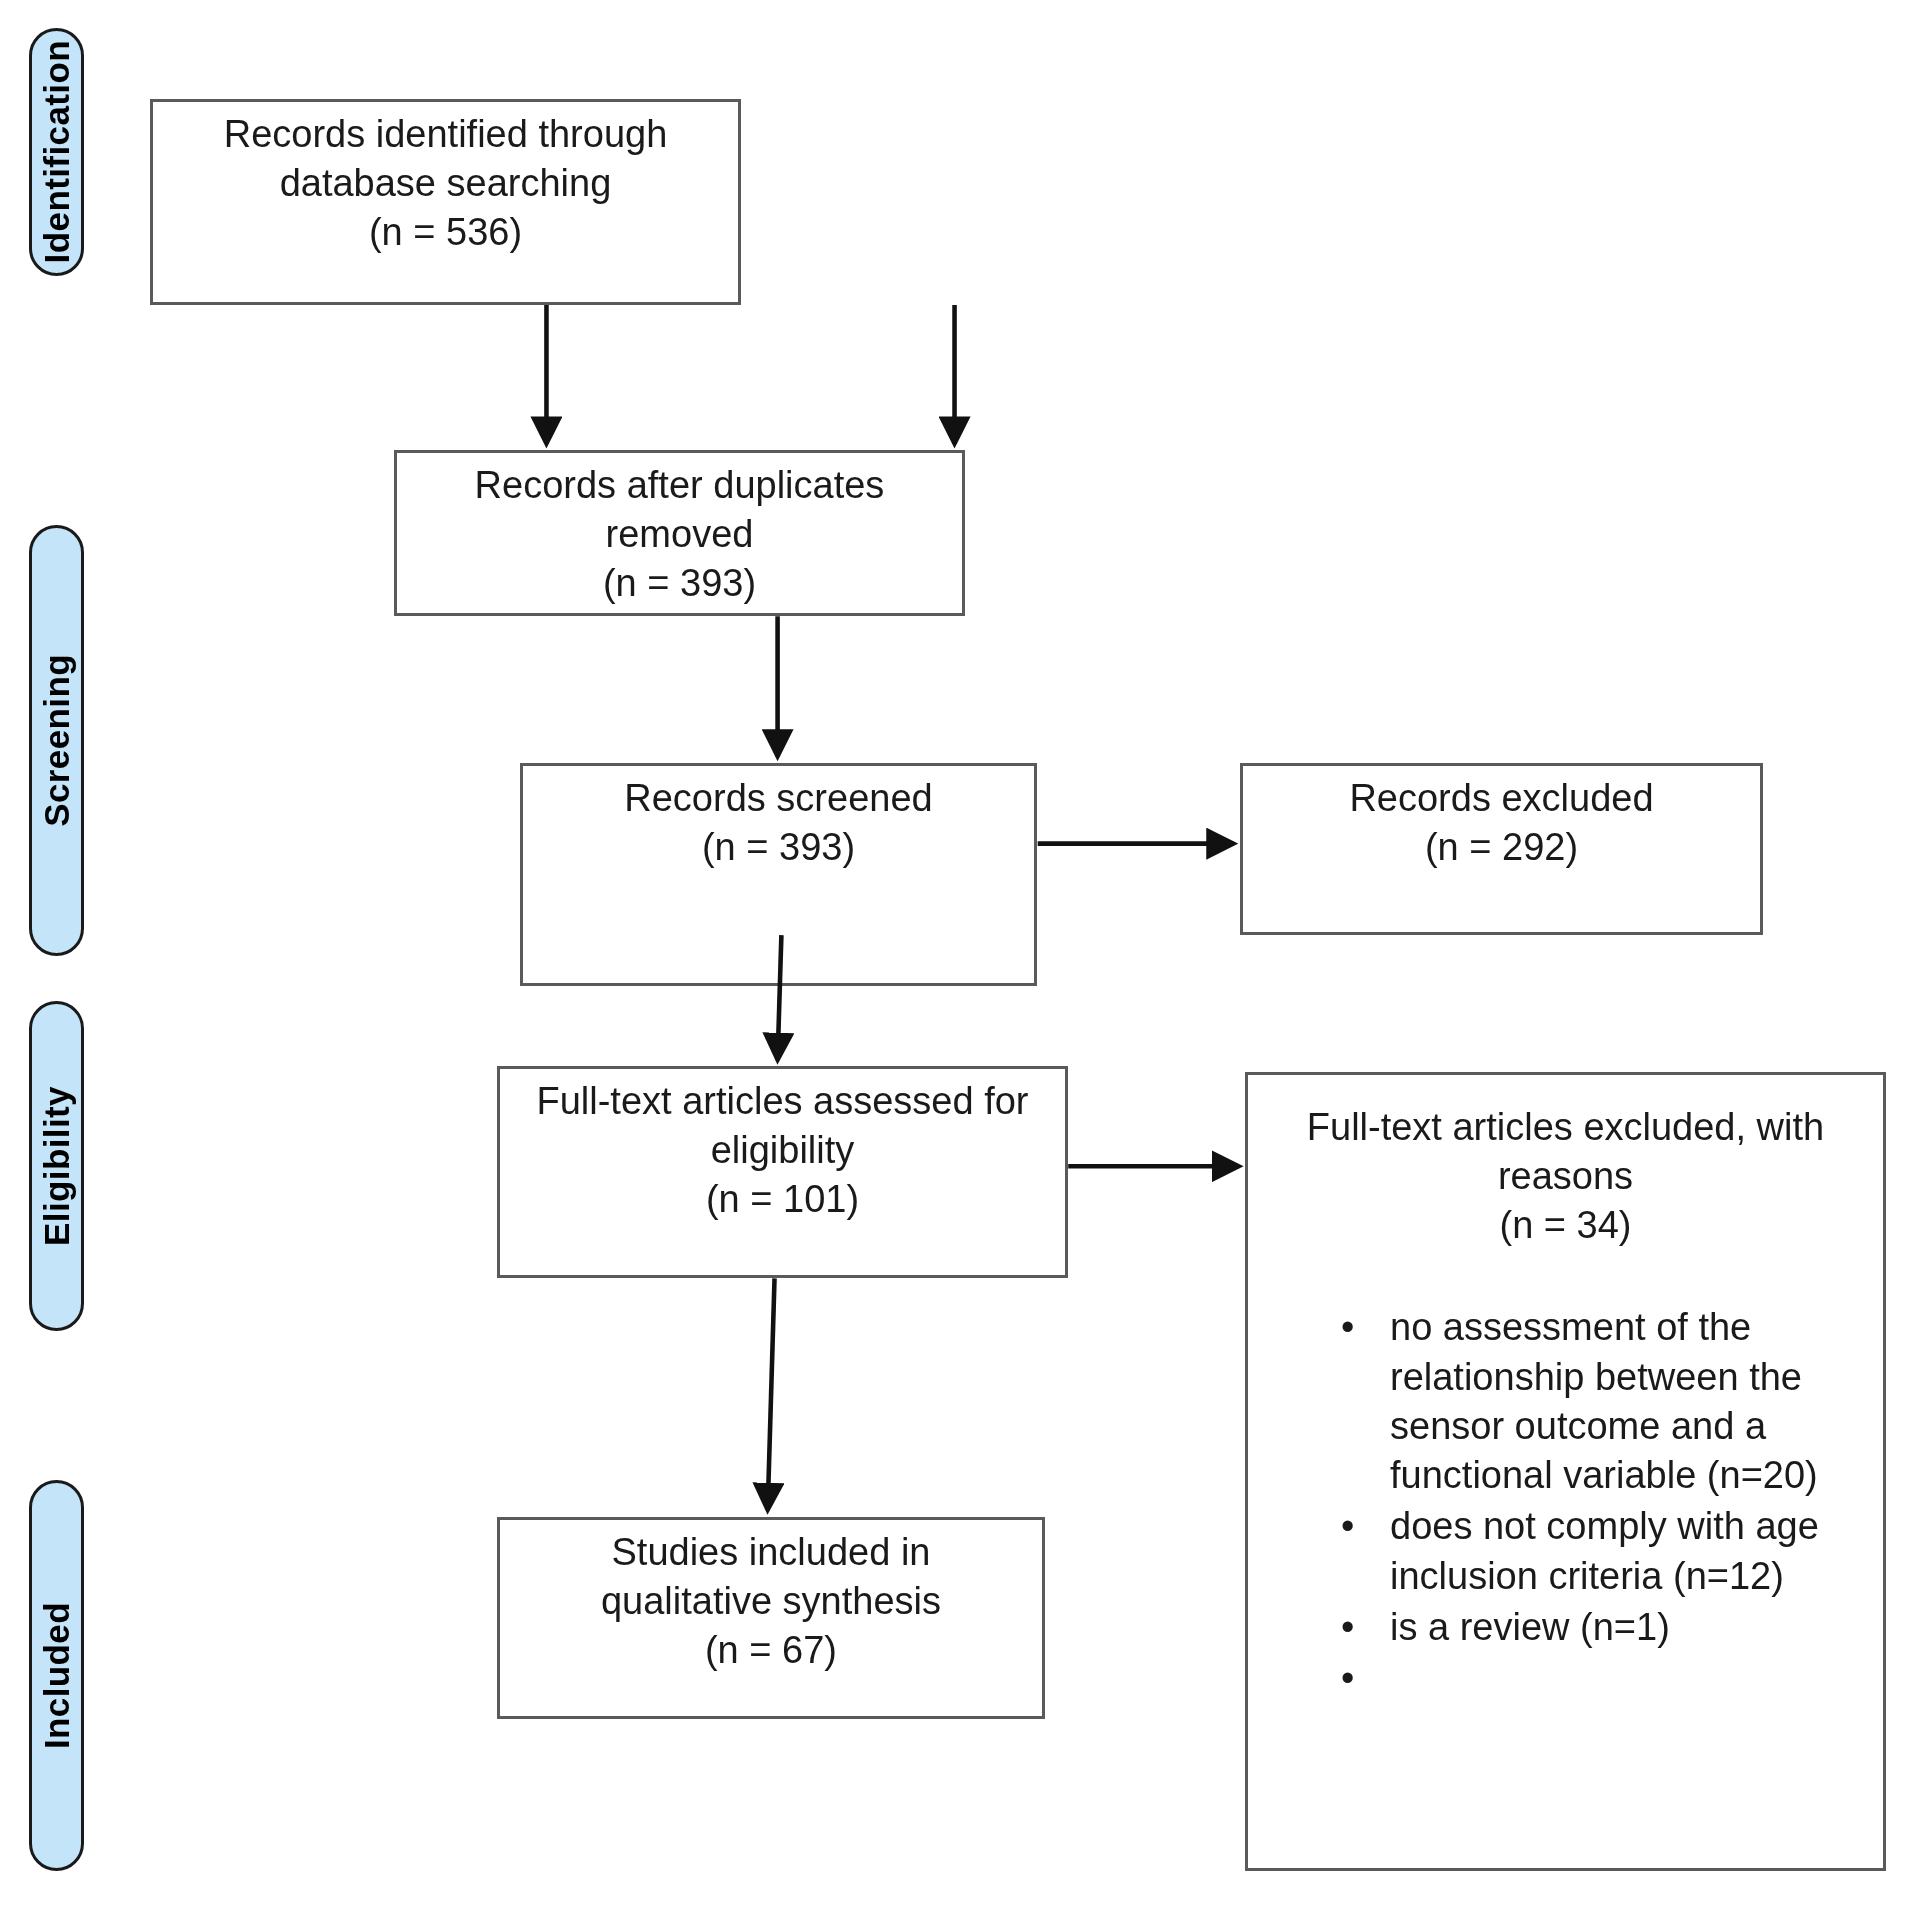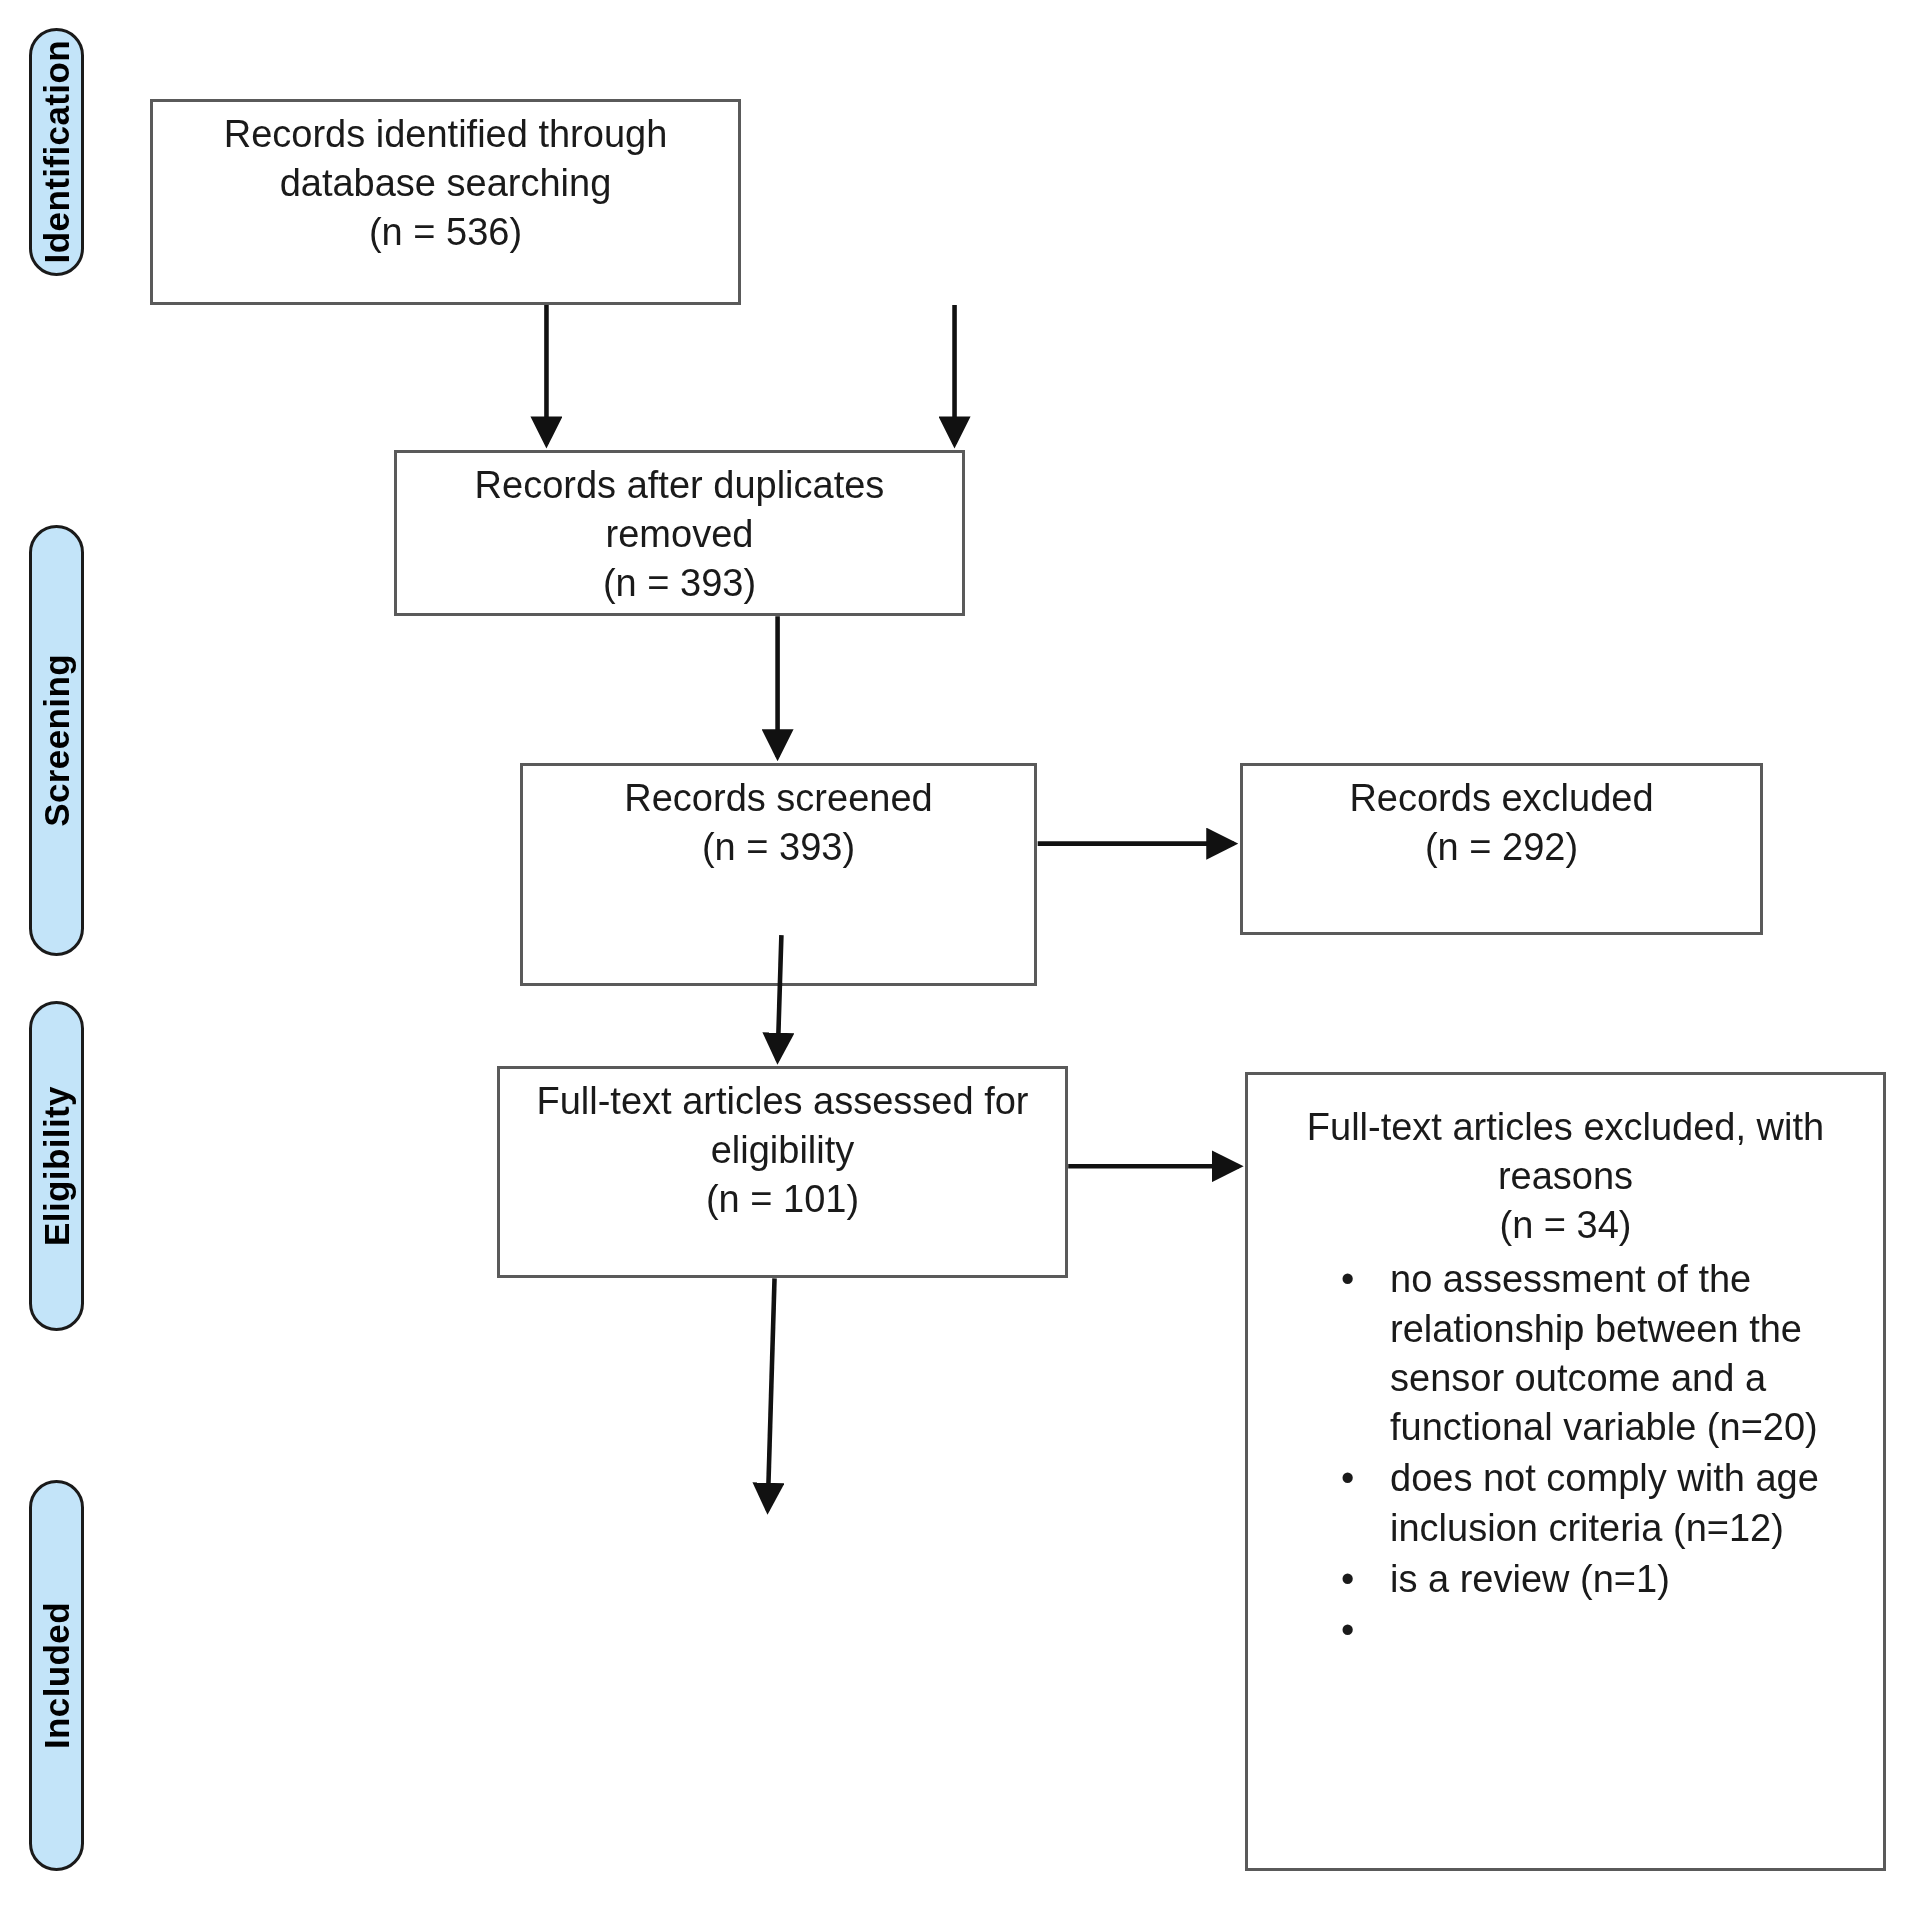--- a/index.html
+++ b/index.html
@@ -65,20 +65,21 @@
   .reason-box {
     position: absolute;
     background: #ffffff;
     border: 3.8px solid #5a5a5a;
     box-sizing: border-box;
     display: flex;
     flex-direction: column;
     align-items: stretch;
     justify-content: flex-start;
     padding: 27.5px 20px 20px 20px;
+    gap: 48px;
   }
   .reason-box .reason-head {
     font-size: 38px;
     line-height: 1.30;
     color: #1a1a1a;
     text-align: center;
     white-space: pre-line;
   }
   .reason-box ul.reason-list {
     margin: 4.6px 0 0 0;
@@ -154,20 +155,25 @@
     <span class="box-text">Records excluded
 (n = 292)</span>
   </div>
 
   <div class="flow-box" style="left:497px; top:1066px; width:571px; height:212px;">
     <span class="box-text">Full-text articles assessed for
 eligibility
 (n = 101)</span>
   </div>
 
+  <div class="flow-box" style="left:497px; top:1517px; width:548px; height:202px;">
+    <span class="box-text">Studies included in
+qualitative synthesis
+(n = 67)</span>
+  </div>
 
   <div class="reason-box" style="left:1245px; top:1072px; width:641px; height:799px;">
     <span class="reason-head">Full-text articles excluded, with
 reasons
 (n = 34)</span>
     <ul class="reason-list">
       <li>
         <span class="bullet-dot">•</span>
         <span>no assessment of the relationship between the sensor outcome and a functional variable (n=20)</span>
       </li>

